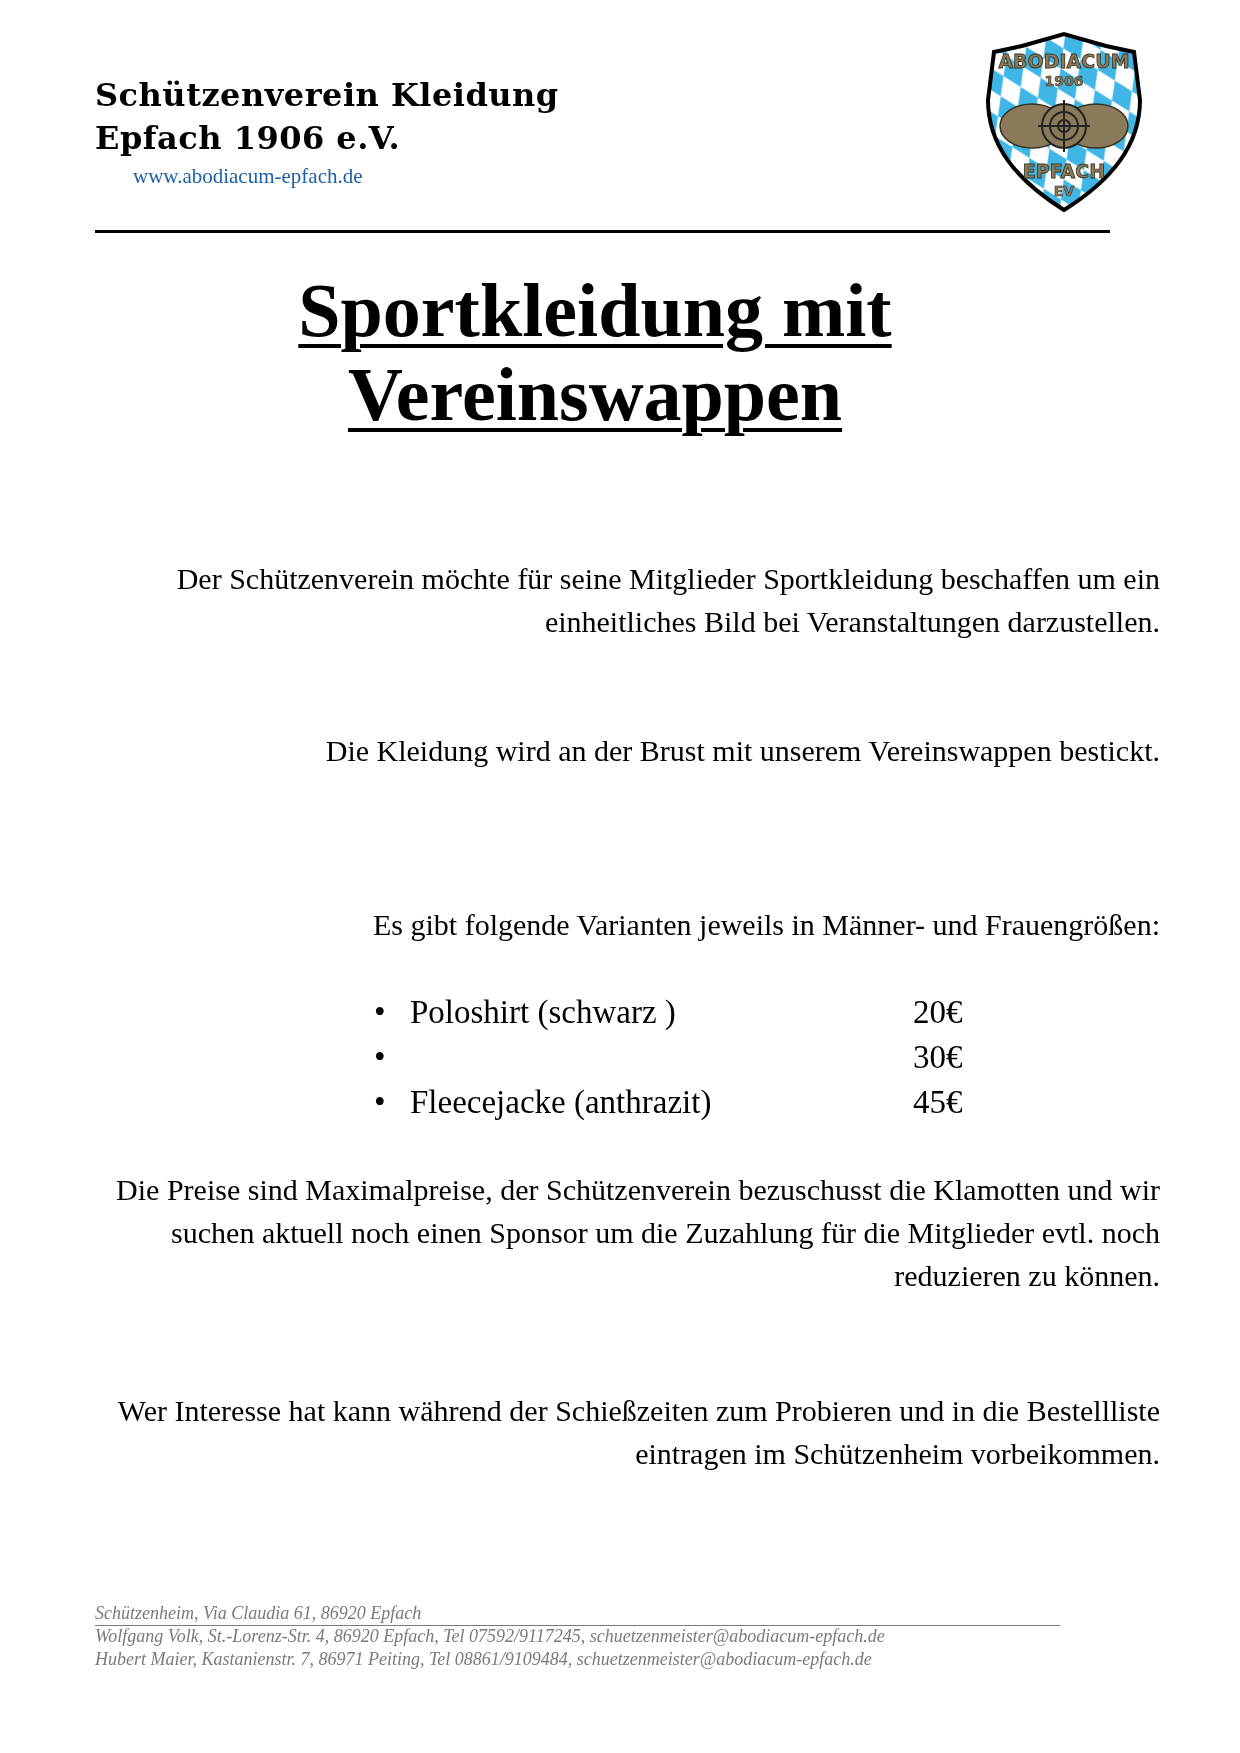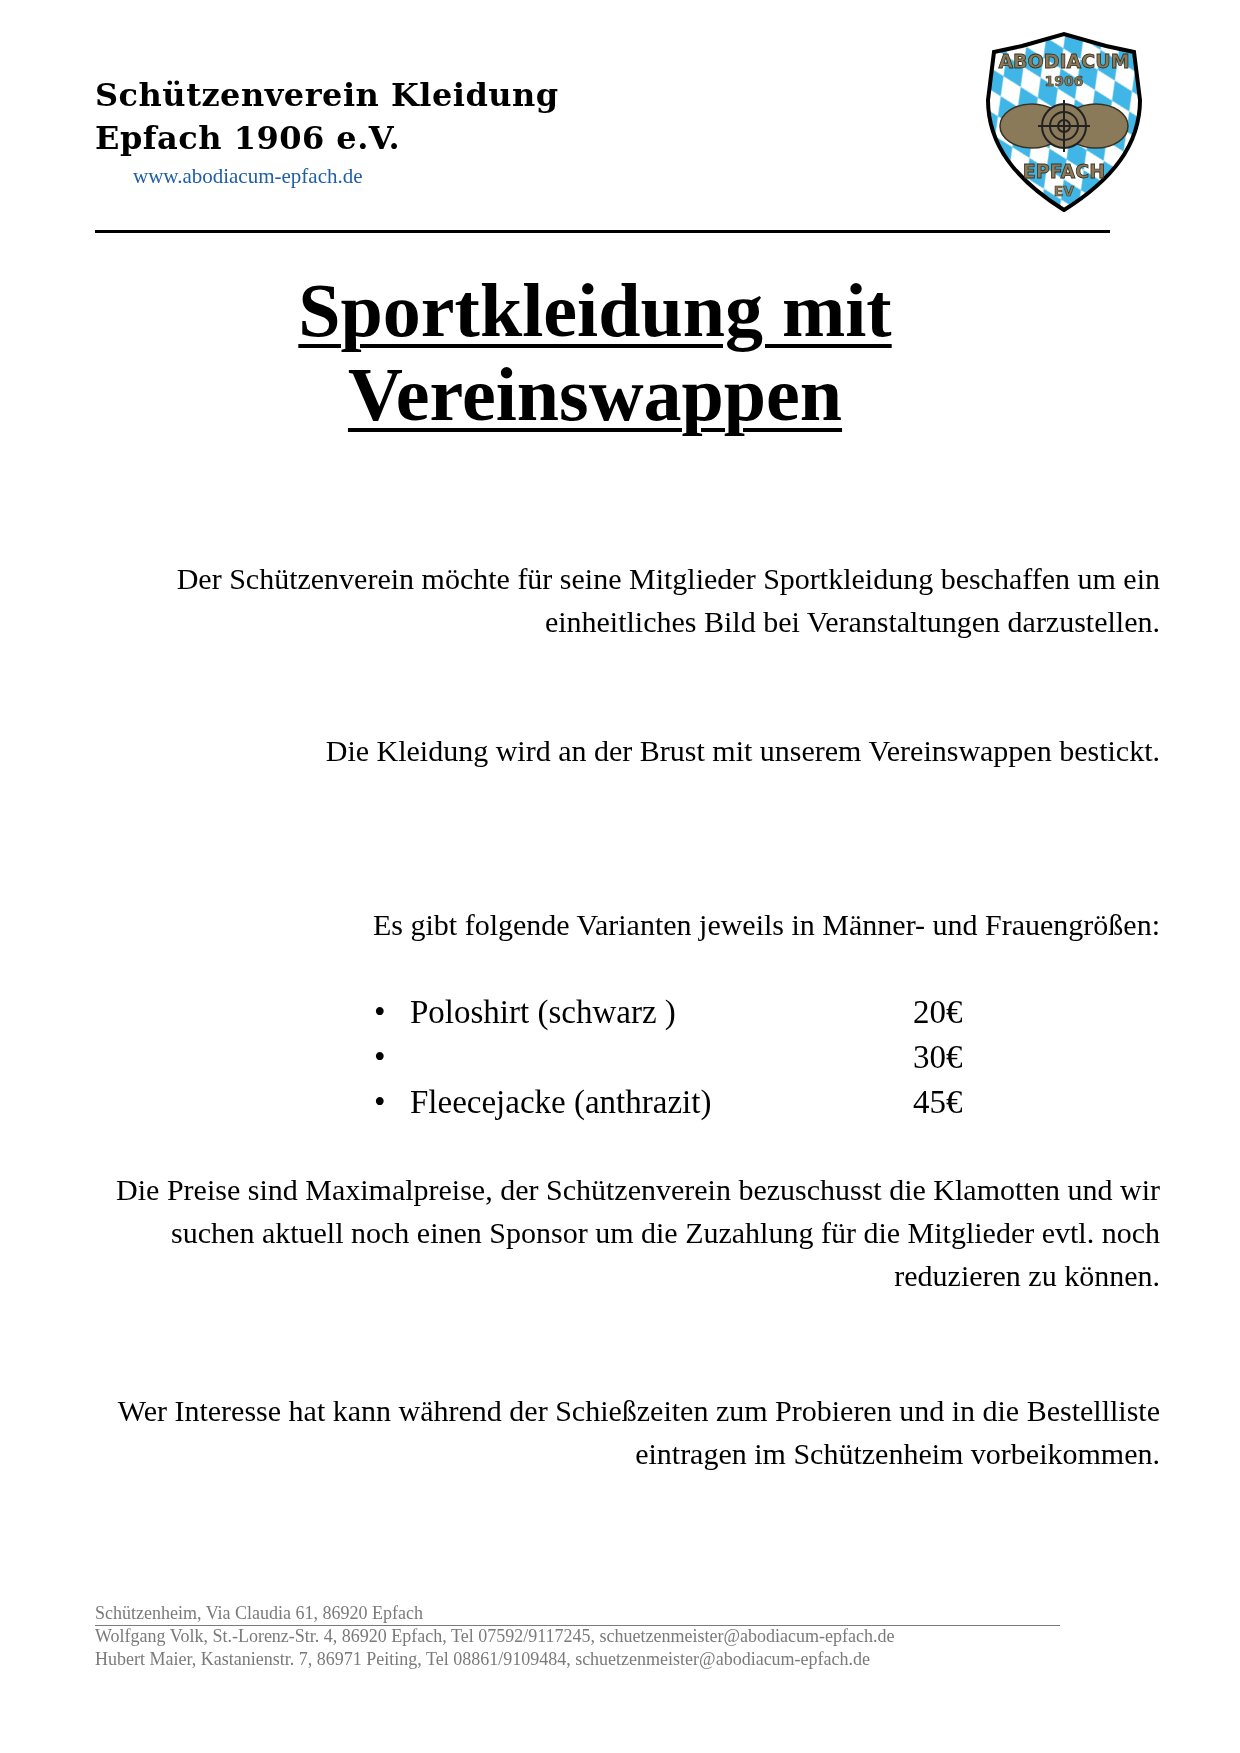--- a/index.html
+++ b/index.html
@@ -9,21 +9,21 @@
     .header-rule { position: absolute; left: 95px; top: 230px; width: 1015px; height: 3px; background: #000; }
     .logo { position: absolute; left: 982px; top: 30px; width: 165px; height: 185px; }
     .title { position: absolute; left: 0; width: 1190px; top: 268px; text-align: center; font-weight: bold; font-size: 76px; line-height: 84px; }
     .title span { text-decoration: underline; text-decoration-thickness: 4px; text-underline-offset: 8px; }
     .para { position: absolute; left: 80px; width: 1080px; text-align: right; font-size: 30px; line-height: 43px; }
     .items { position: absolute; left: 370px; top: 990px; font-size: 33px; line-height: 45px; }
     .item { position: relative; width: 540px; height: 45px; }
     .item .bullet { position: absolute; left: 4px; top: 0; }
     .item .label { position: absolute; left: 40px; top: 0; white-space: pre; }
     .item .price { position: absolute; left: 510px; top: 0; margin-left: 33px; }
-    .footer { position: absolute; left: 95px; top: 1602px; font-size: 18px; line-height: 23px; color: #7a7a7a; font-family: "Liberation Serif", serif; }
+    .footer { position: absolute; left: 95px; top: 1602px; font-style: italic; font-size: 18px; line-height: 23px; color: #7a7a7a; font-family: "Liberation Serif", serif; }
     .footer-rule { position: absolute; left: 95px; top: 1625px; width: 965px; height: 1px; background: #7a7a7a; }
   </style>
 </head>
 <body>
 
 <div class="header-name">
   <div>Schützenverein Kleidung</div>
   <div>Epfach 1906 e.V.</div>
 </div>
 <div class="header-url">www.abodiacum-epfach.de</div>

